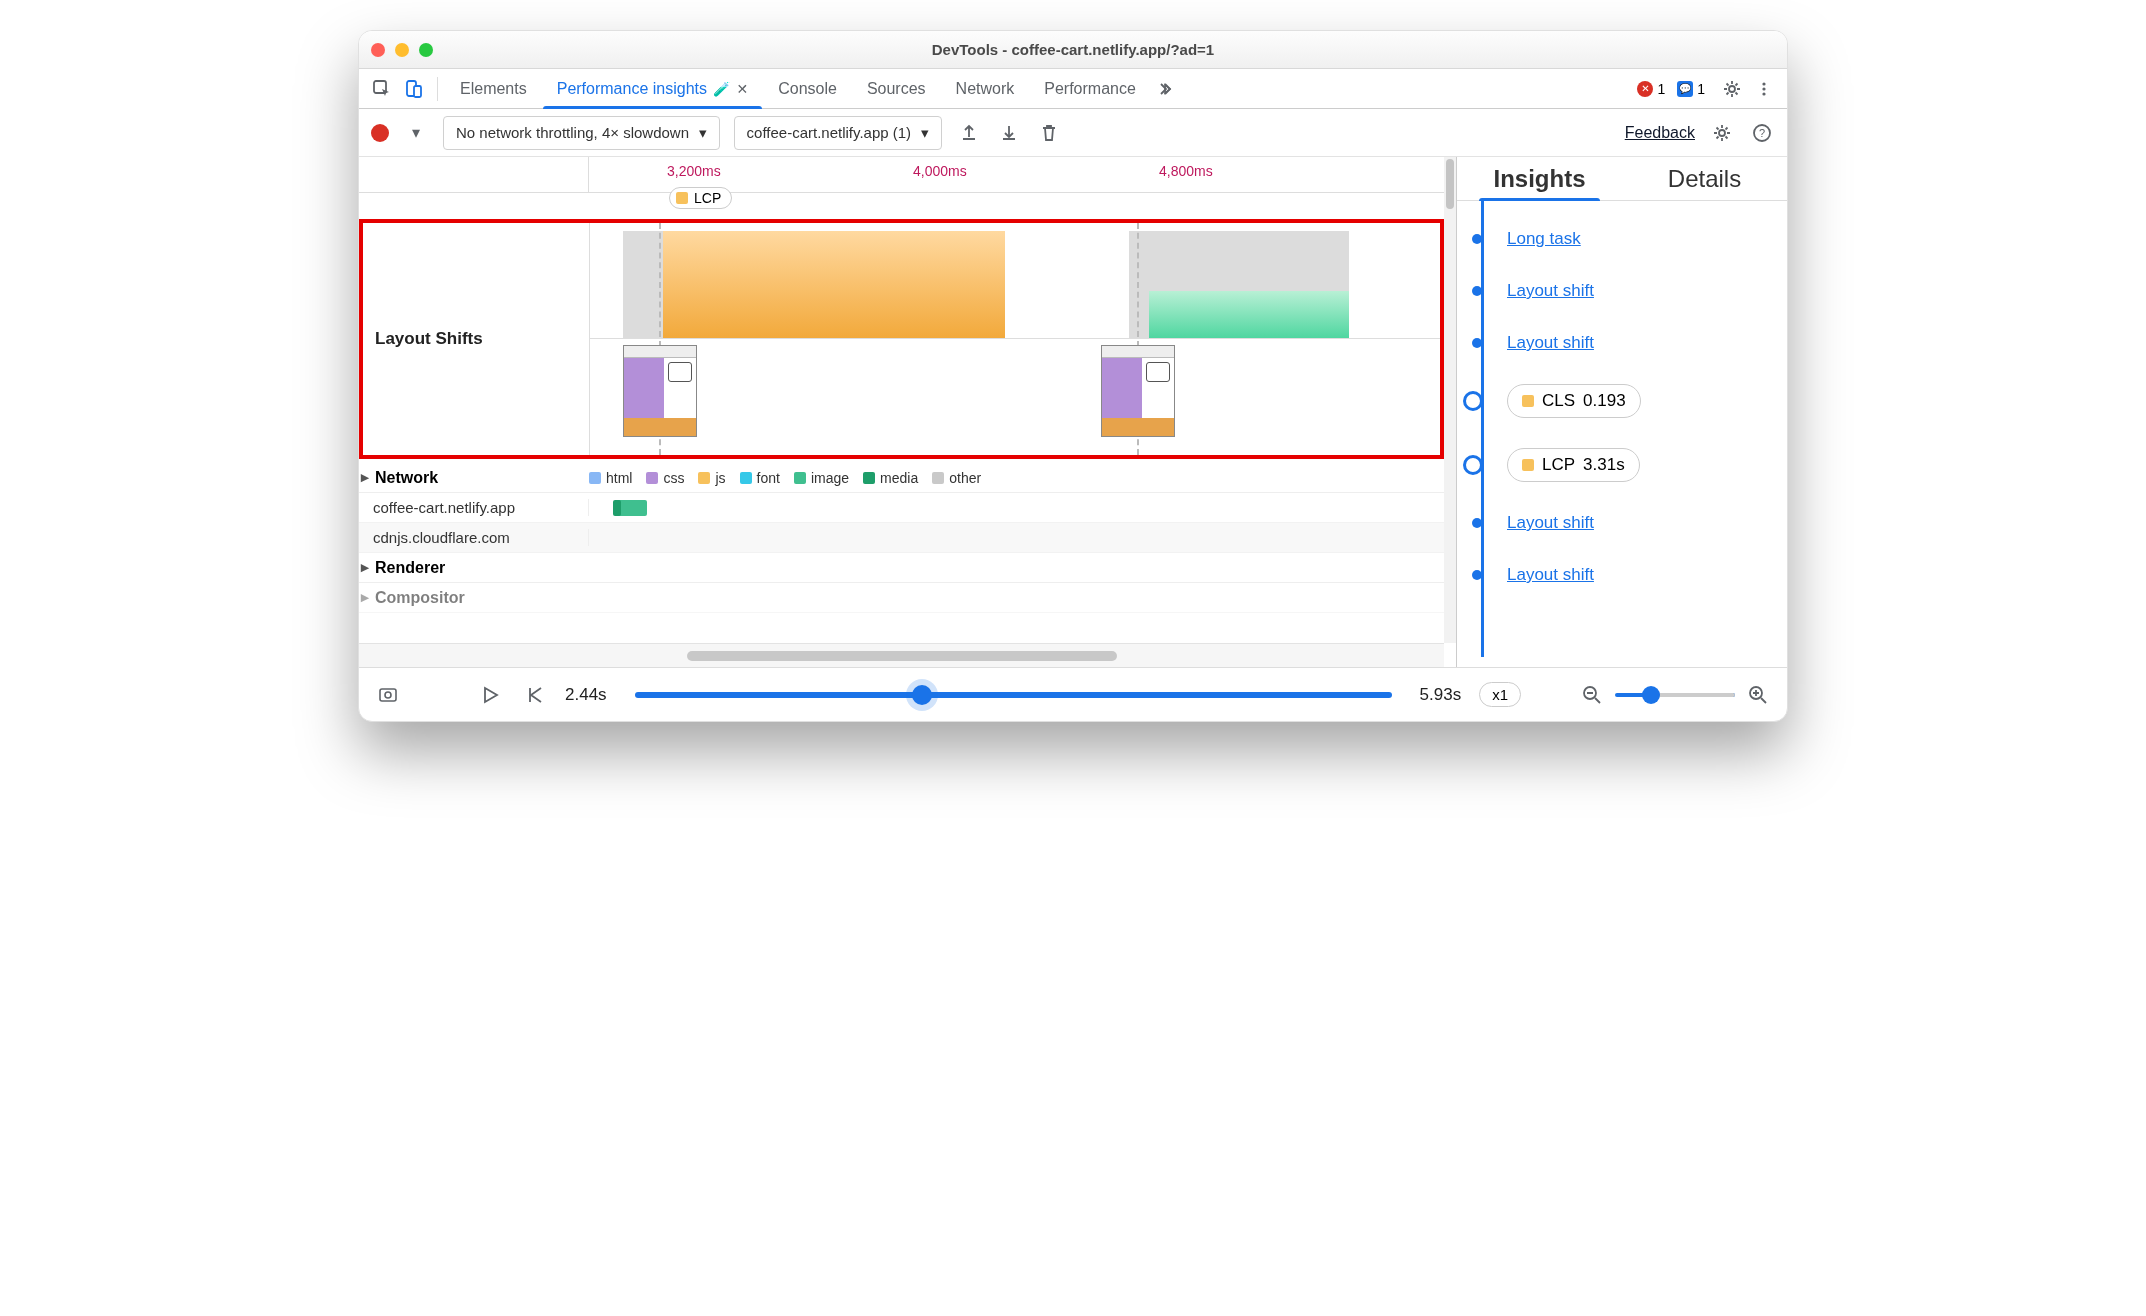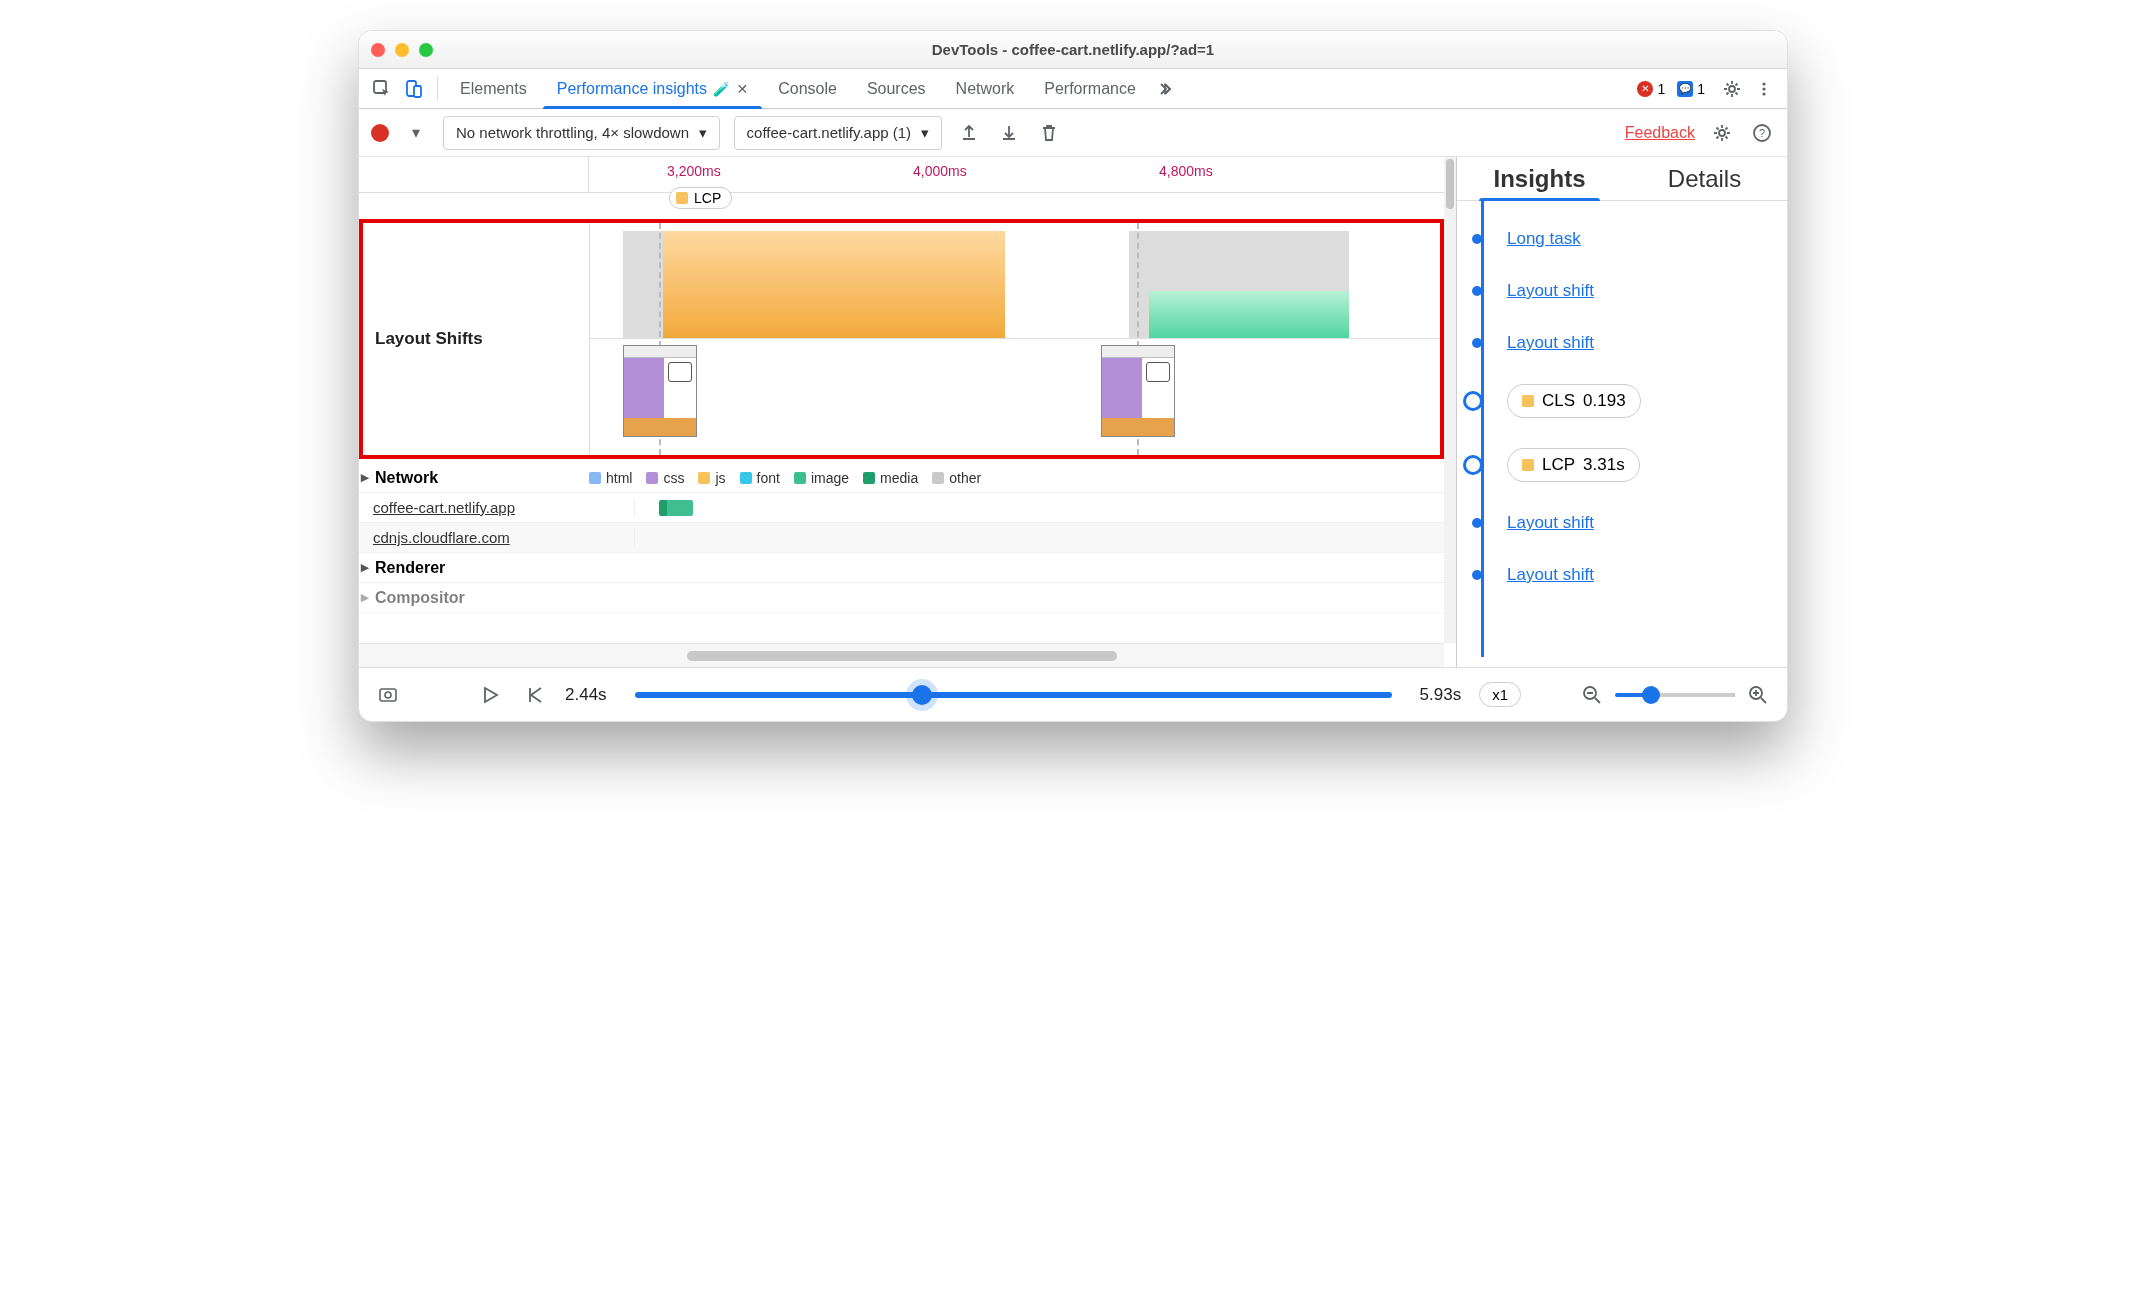--- a/index.html
+++ b/index.html
@@ -24,21 +24,21 @@
   .badge { display: inline-flex; align-items: center; gap: 4px; font-size: 14px; margin-right: 10px; }
   .badge .circ { width: 16px; height: 16px; border-radius: 50%; display: flex; align-items: center; justify-content: center; color: #fff; font-size: 10px; }
   .badge.err .circ { background: #d93025; }
   .badge.msg .circ { background: #1a73e8; border-radius: 3px; }
   
   .toolbar { display: flex; align-items: center; height: 48px; padding: 0 12px; gap: 14px; border-bottom: 1px solid #e3e3e3; }
   .recdot { width: 18px; height: 18px; border-radius: 50%; background: #d93025; }
   .select { height: 34px; border: 1px solid #d0d0d0; border-radius: 4px; display: flex; align-items: center; padding: 0 12px; gap: 4px; font-size: 15px; color: #333; cursor: pointer; background: #fff; }
   .select .arrow { margin-left: 6px; }
   .toolicon { width: 26px; height: 26px; display: flex; align-items: center; justify-content: center; color: #5f6368; cursor: pointer; }
-  .link { color: #ef4444; text-decoration: underline; font-size: 16px; cursor: pointer; }
+  .link { color: #0f172a; text-decoration: underline; font-size: 16px; cursor: pointer; }
   
   .main { display: flex; height: 510px; }
   .timeline { flex: 1; position: relative; border-right: 1px solid #ccc; overflow: hidden; }
   .sidepanel { width: 330px; display: flex; flex-direction: column; }
   
   .ruler { position: absolute; left: 0; right: 12px; top: 0; height: 36px; border-bottom: 1px solid #ddd; }
   .rowlabel { position: absolute; left: 0; top: 0; bottom: 0; width: 230px; border-right: 1px solid #ddd; background: #fff; }
   .tickarea { position: absolute; left: 230px; right: 0; top: 0; height: 36px; font-size: 14px; color: #be185d; }
   .tick { position: absolute; top: 6px; font-size: 14px; }
   .lcpchip { position: absolute; top: 30px; background: #fff; border: 1px solid #ccc; border-radius: 18px; padding: 2px 10px 2px 6px; display: inline-flex; align-items: center; gap: 6px; font-size: 14px; z-index: 5; }
@@ -59,21 +59,21 @@
   .thumb .tfoot { position: absolute; left: 0; right: 0; bottom: 0; height: 18px; background: #e7a34b; }
   .dashed { position: absolute; top: 0; bottom: 0; border-left: 2px dashed #bbb; }
   
   .netsection { position: absolute; left: 0; right: 12px; top: 306px; }
   .sectionhdr { display: flex; align-items: center; height: 30px; border-bottom: 1px solid #eee; }
   .sectionhdr .tri { width: 12px; text-align: center; color: #555; font-size: 11px; margin-right: 4px; }
   .sectionhdr .ttl { font-weight: 600; font-size: 16px; width: 214px; }
   .legend { display: flex; gap: 14px; font-size: 14px; color: #333; align-items: center; flex-wrap: wrap; }
   .legitem { display: inline-flex; align-items: center; gap: 5px; }
   .netrow { display: flex; align-items: center; height: 30px; font-size: 15px; color: #333; border-bottom: 1px solid #f2f2f2; }
-  .netrow .hostcell { width: 276px; padding-left: 14px; border-right: 1px solid #eee; text-decoration: underline; }
+  .netrow .hostcell { width: 230px; padding-left: 14px; border-right: 1px solid #eee; }
   .netrow .track { flex: 1; position: relative; height: 100%; }
   .netrow.striped { background: #f8f8f8; }
   .reqbar { position: absolute; top: 7px; height: 16px; border-radius: 2px; }
   
   .hscroll { position: absolute; left: 0; right: 12px; bottom: 0; height: 24px; background: #f6f6f6; border-top: 1px solid #e3e3e3; display: flex; align-items: center; justify-content: center; }
   .hscroll .thumbbar { width: 430px; height: 10px; background: #c8c8c8; border-radius: 6px; }
   .vscroll { position: absolute; right: 0; top: 0; bottom: 24px; width: 12px; background: #f2f2f2; }
   .vscroll .vthumb { position: absolute; top: 2px; height: 50px; left: 2px; right: 2px; background: #c4c4c4; border-radius: 6px; }
   
   .sidetabs { display: flex; height: 44px; border-bottom: 1px solid #ddd; }

